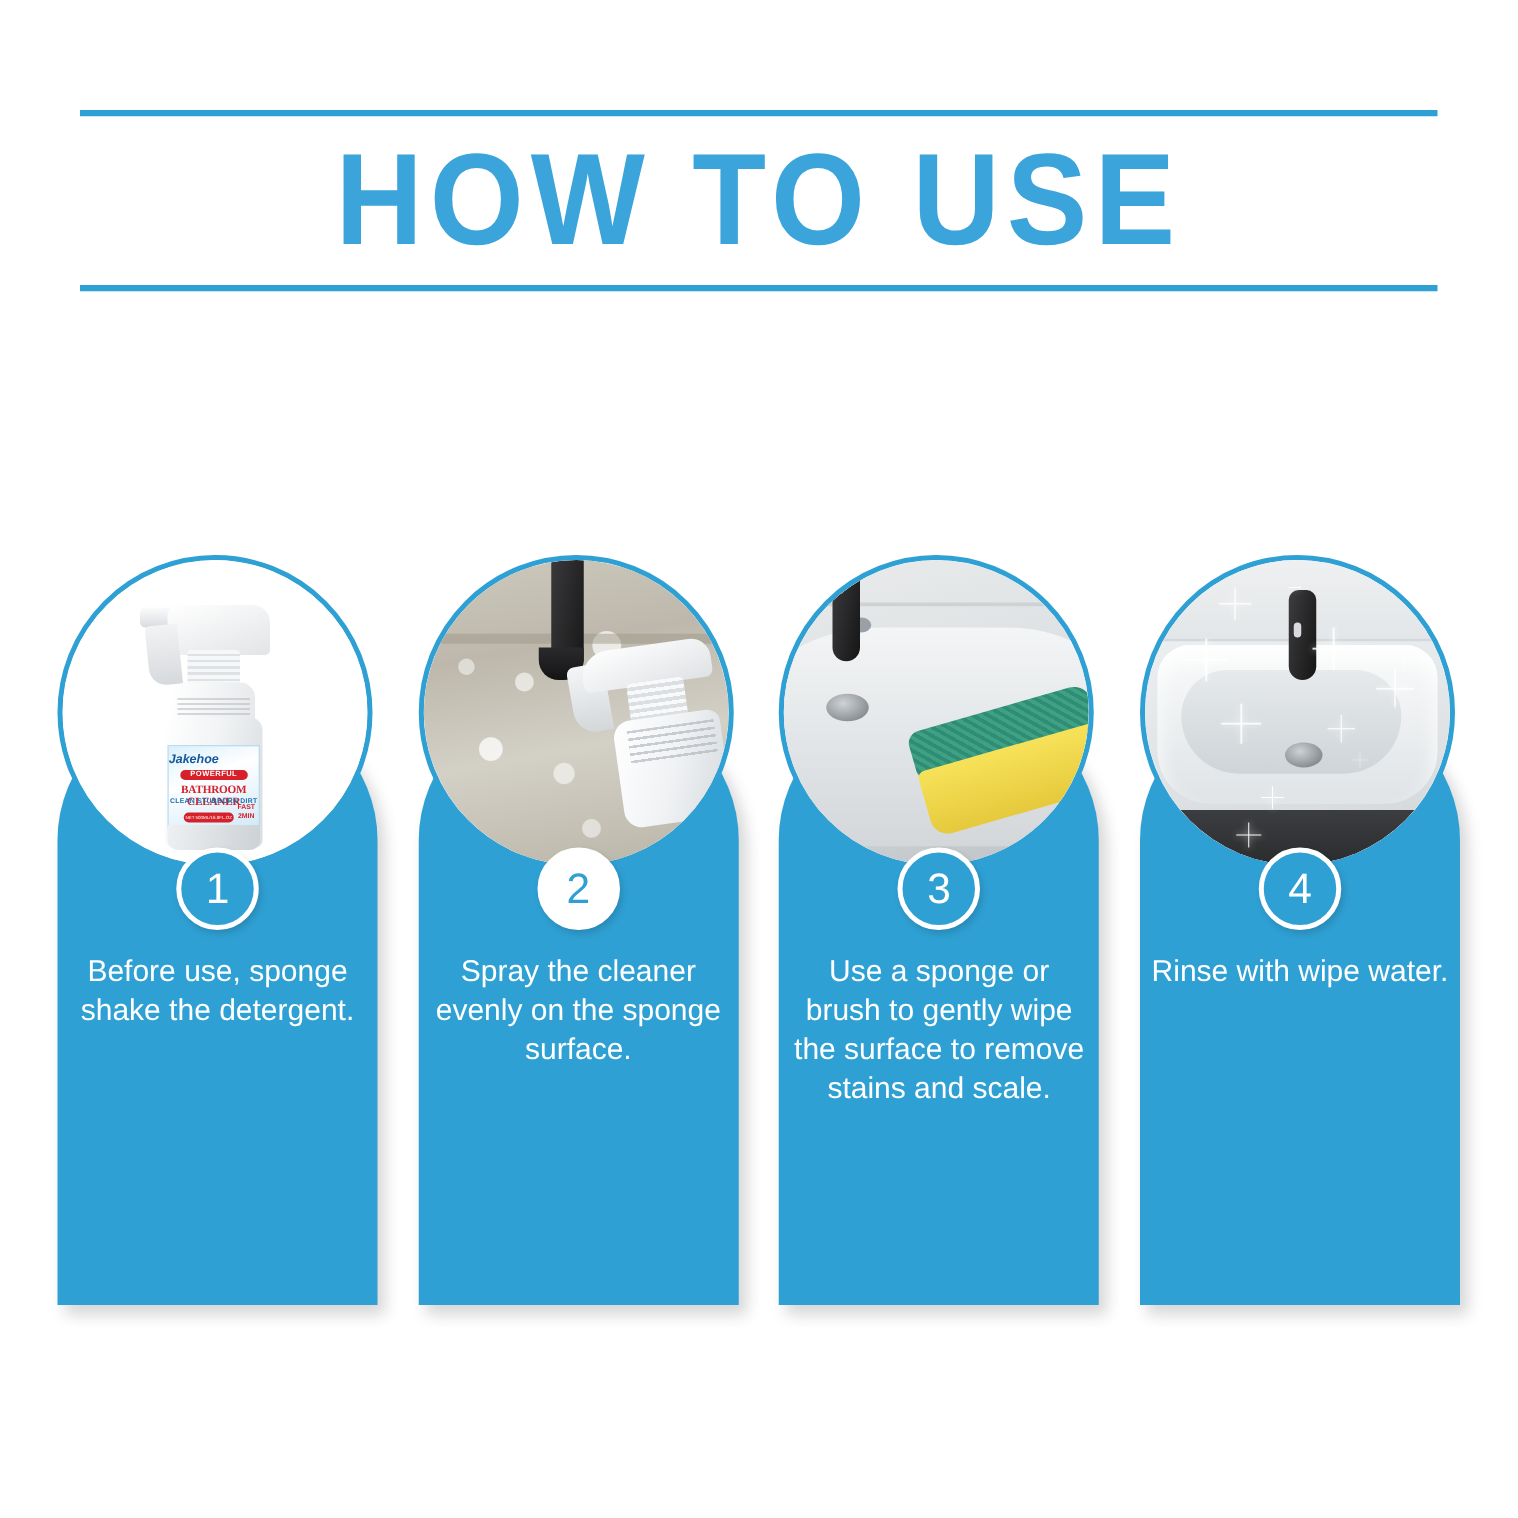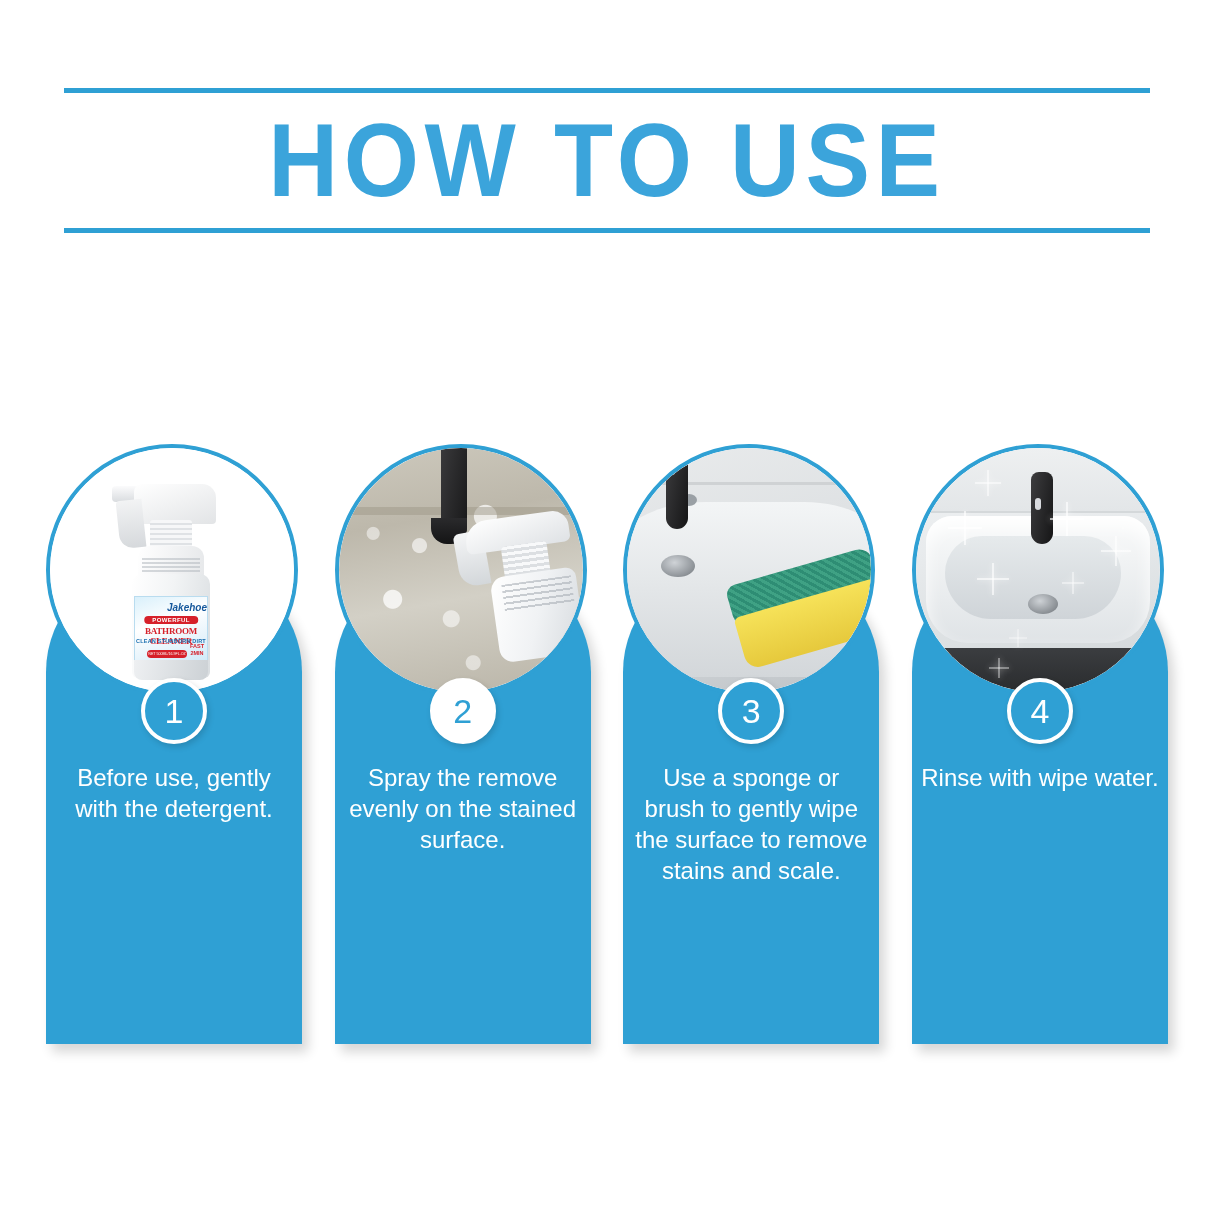--- a/index.html
+++ b/index.html
@@ -178,21 +178,21 @@
     border-radius: 10px 10px 6px 6px;
   }
   .bot-label {
     position:absolute; left:84px; top:148px; width:74px; height:68px;
     background: linear-gradient(160deg,#d9f0fb 0%,#ffffff 38%,#cfe9f8 100%);
     border: 1px solid #b9dcef;
     box-sizing:border-box;
     overflow:hidden;
   }
   .lbl-brand {
-    position:absolute; left:0; top:5px; width:100%; text-align:right;
+    position:absolute; left:0; top:5px; width:100%; text-align:left;
     font-size:10px; font-weight:bold; color:#15589c; font-style:italic;
   }
   .lbl-powerful {
     position:absolute; left:50%; top:19px; transform:translateX(-50%);
     background:#d6202a; color:#fff; font-size:6px; font-weight:bold;
     padding:1px 8px; border-radius:6px; letter-spacing:.4px;
   }
   .lbl-main {
     position:absolute; left:0; top:29px; width:100%; text-align:center;
     font-size:9px; font-weight:bold; color:#d6202a; letter-spacing:-0.2px;font-family:Liberation Serif, serif;
@@ -404,21 +404,21 @@
               <div>FAST</div>
               <div>2MIN</div>
             </div>
           </div>
           <div class="bot-base"></div>
         </div>
       </div>
     </div>
 
     <div class="badge solid">1</div>
-    <div class="caption">Before use, gently with the detergent.</div>
+    <div class="caption">Before use, sponge shake the detergent.</div>
   </div>
 
   <div class="step-card">
     <div class="card-body"></div>
 
     <div class="disc">
       <div class="disc-inner">
         <div class="photo2">
           <div class="grout2"></div>
           <div class="faucet2"></div>
@@ -427,21 +427,21 @@
             <div class="s-head"></div>
             <div class="s-neck"></div>
             <div class="s-body"></div>
             <div class="s-ribs"></div>
           </div>
         </div>
       </div>
     </div>
 
     <div class="badge hollow">2</div>
-    <div class="caption">Spray the remove evenly on the stained surface.</div>
+    <div class="caption">Spray the cleaner evenly on the sponge surface.</div>
   </div>
 
   <div class="step-card">
     <div class="card-body"></div>
 
     <div class="disc">
       <div class="disc-inner">
         <div class="photo3">
           <div class="tile3"></div>
           <div class="basin3"></div>

